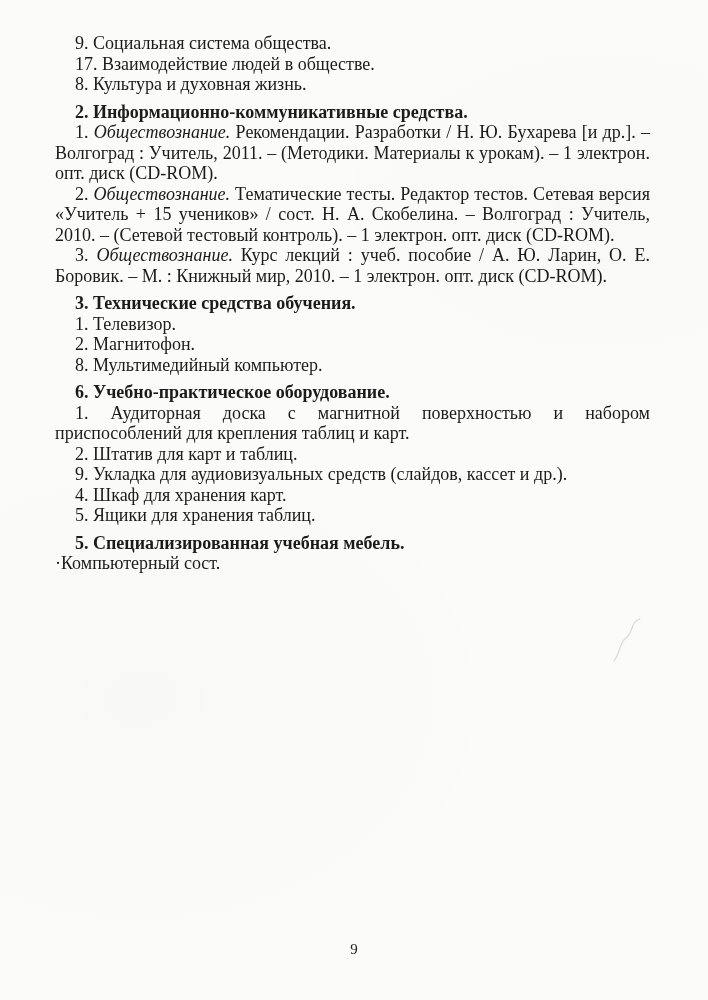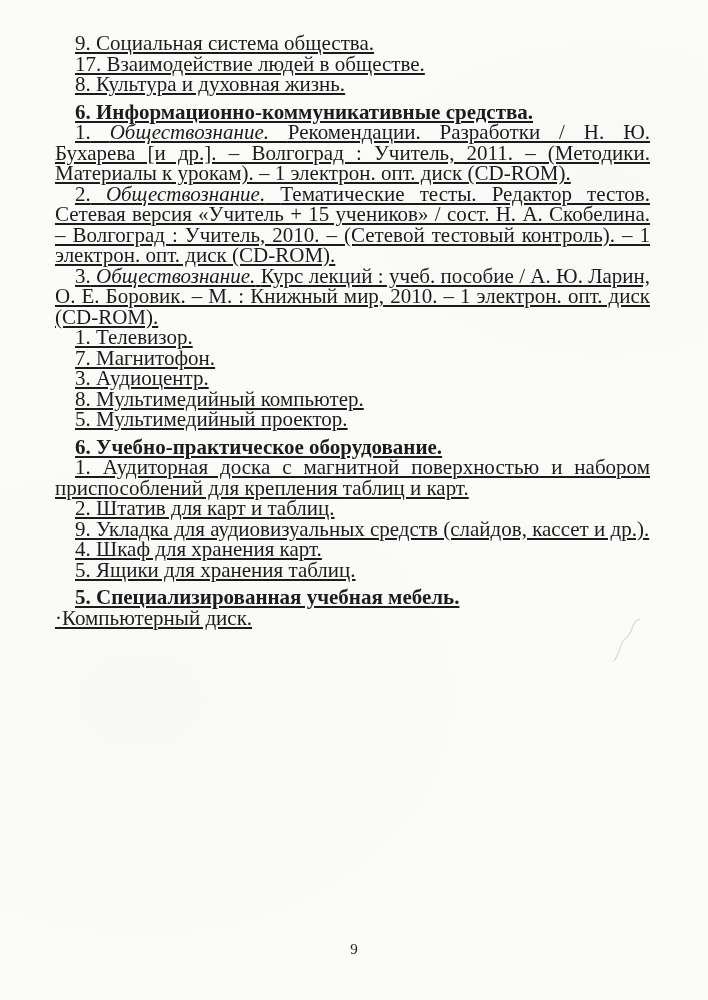--- a/index.html
+++ b/index.html
@@ -13,24 +13,23 @@
     overflow: hidden;
     background: #fbfbf9;
     background-image:
       radial-gradient(ellipse 300px 200px at 85% 20%, rgba(0,0,0,0.012), transparent),
       radial-gradient(ellipse 400px 300px at 20% 70%, rgba(0,0,0,0.010), transparent);
     font-family: "Liberation Serif", "DejaVu Serif", serif;
     color: #1b1b1b;
   }
   .text-block {
     padding: 33px 58px 0 55px;
-    font-size: 21px;
+    font-size: 18px;
     line-height: 20.5px;
     text-align: justify;
-    text-decoration: underline;
   }
   .text-block p {
     margin: 0;
     text-indent: 20px;
     hyphens: manual;
   }
   p.heading {
     font-weight: bold;
     margin-top: 7px;
     text-align: left;
@@ -62,56 +61,55 @@
 </style>
 </head>
 <body>
 
 <div class="text-block">
 
   <p>9. Социальная система общества.</p>
   <p>17. Взаимодействие людей в обществе.</p>
   <p>8. Культура и духовная жизнь.</p>
 
-  <p class="heading">6. Информационно-коммуникативные средства.</p>
+  <p class="heading">2. Информационно-коммуникативные средства.</p>
 
   <p class="bib">
     <span>1.</span>
     <i>Обществознание.</i>
     <span>Рекомендации. Разработки / Н. Ю. Бухарева [и др.]. – Волгоград : Учи­тель, 2011. – (Методики. Материалы к урокам). – 1 электрон. опт. диск (CD-ROM).</span>
   </p>
   <p class="bib">
     <span>2.</span>
     <i>Обществознание.</i>
     <span>Тематические тесты. Редактор тестов. Сетевая версия «Учитель + 15 уче­ников» / сост. Н. А. Скобелина. – Волгоград : Учитель, 2010. – (Сетевой тестовый контроль). – 1 электрон. опт. диск (CD-ROM).</span>
   </p>
   <p class="bib">
     <span>3.</span>
     <i>Обществознание.</i>
     <span>Курс лекций : учеб. пособие / А. Ю. Ларин, О. Е. Боровик. – М. : Книжный мир, 2010. – 1 электрон. опт. диск (CD-ROM).</span>
   </p>
 
+  <p class="heading">3. Технические средства обучения.</p>
 
   <p>1. Телевизор.</p>
-  <p>7. Магнитофон.</p>
-  <p>3. Аудиоцентр.</p>
+  <p>2. Магнитофон.</p>
   <p>8. Мультимедийный компьютер.</p>
-  <p>5. Мультимедийный проектор.</p>
 
   <p class="heading">6. Учебно-практическое оборудование.</p>
 
   <p>1. Аудиторная доска с магнитной поверхностью и набором приспособлений для крепления таблиц и карт.</p>
   <p>2. Штатив для карт и таблиц.</p>
   <p>9. Укладка для аудиовизуальных средств (слайдов, кассет и др.).</p>
   <p>4. Шкаф для хранения карт.</p>
   <p>5. Ящики для хранения таблиц.</p>
 
   <p class="heading">5. Специализированная учебная мебель.</p>
 
-  <p class="no-indent">·Компьютерный диск.</p>
+  <p class="no-indent">·Компьютерный сост.</p>
 
 </div>
 
 <svg class="scan-mark" viewBox="0 0 42 48" xmlns="http://www.w3.org/2000/svg">
   <path d="M34 3 C 24 6, 28 16, 20 22 C 13 27, 15 36, 8 45" fill="none" stroke="#bcbcba" stroke-width="1.1" stroke-linecap="round"></path>
 </svg>
 
 <div class="page-number">9</div>
 
 </body></html>

